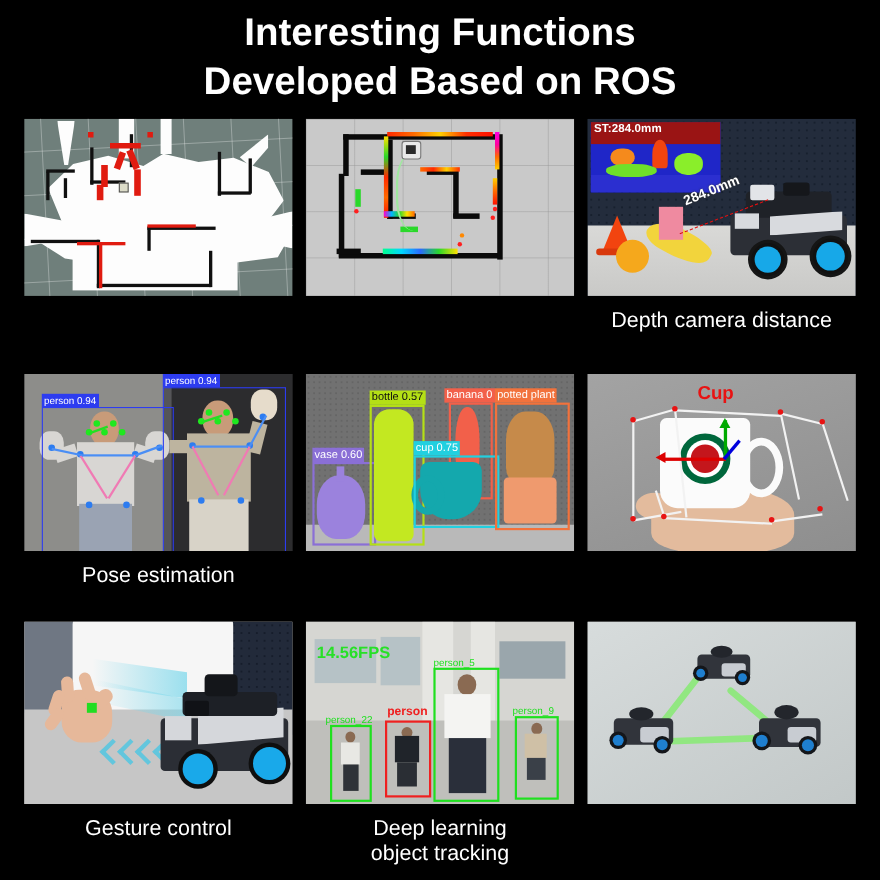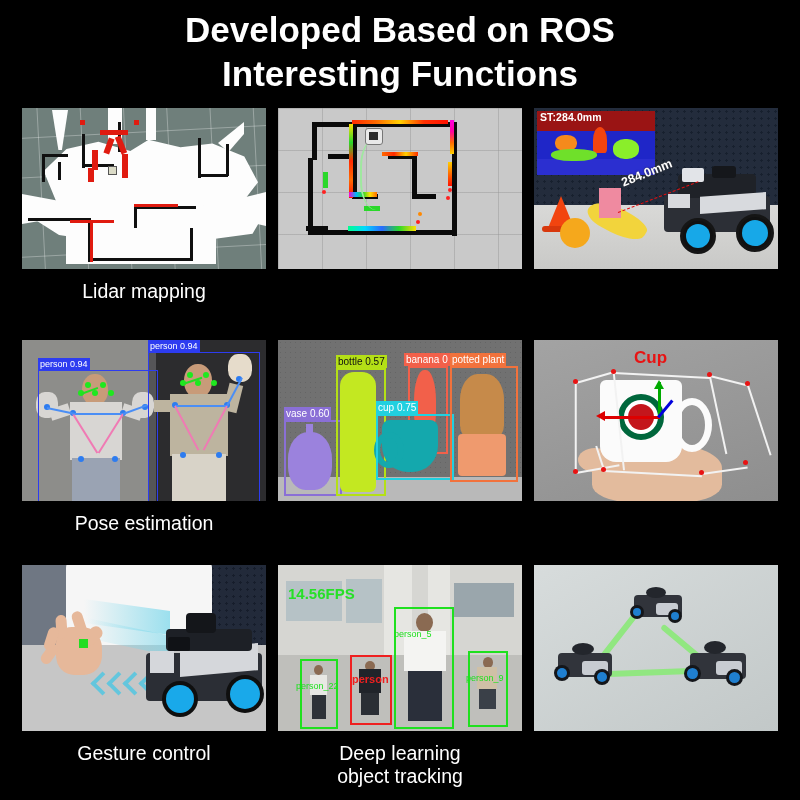--- a/index.html
+++ b/index.html
@@ -246,21 +246,21 @@
 
   
   .trk { width:100%; height:100%; position:relative; background:#c3c3c0; overflow:hidden;}
   .trk .bldg { position:absolute; left:0; top:0; width:100%; height:56%; background:#d6d6d2;}
   .trk .win { position:absolute; background:#b6c2c6; }
   .trk .col { position:absolute; background:#e6e6e2; }
   .trk .ground { position:absolute; left:0; bottom:0; width:100%; height:46%; background:#bfbfbb;}
   .trk .fps { position:absolute; left:10px; top:20px; color:#27e027; font-size:15px; font-weight:bold; }
   .trk .tbox { position:absolute; border:2px solid #1fe01f; }
   .trk .tbox.red { border-color:#ef2020; }
-  .trk .tlabel { position:absolute; color:#1fe01f; font-size:9px; white-space:nowrap;margin-top:32px; }
+  .trk .tlabel { position:absolute; color:#1fe01f; font-size:9px; white-space:nowrap; }
   .trk .tlabel.red { color:#ef2020; font-size:11px; font-weight:bold;}
   .trk .ped { position:absolute; }
   .trk .ptop { position:absolute; }
   .trk .pbot { position:absolute; }
   .trk .phead { position:absolute; border-radius:50%; background:#8a6a52; }
 
   
   .form { width:100%; height:100%; position:relative; background:#cdd2d2; overflow:hidden;}
   .form .floor { position:absolute; inset:0; background: linear-gradient(150deg,#d7dcdc,#c2c8c8); }
   .form .link { position:absolute; height:6px; background:#8ce87a; transform-origin:left center; border-radius:3px; opacity:.92;}
@@ -270,22 +270,22 @@
   .form .wheel { position:absolute; border-radius:50%; background:#14161a; }
   .form .wheel i { position:absolute; inset:3px; border-radius:50%; background:#1f7fcf; display:block;}
   .form .lid { position:absolute; background:#23262c; border-radius:50%; }
 </style>
 </head>
 <body>
 
 <div class="page">
 
   <div class="title">
+    <span class="tline">Interesting Functions</span>
     <span class="tline">Developed Based on ROS</span>
-    <span class="tline">Interesting Functions</span>
   </div>
 
   <div class="grid">
 
     <div class="cell cell-r1">
       <div class="thumb">
         <div class="lidar">
           <div class="gridlines"></div>
 
           <div class="freeblob" style="left:8px;top:30px;width:228px;height:92px;clip-path:polygon(6% 36%,16% 12%,30% 4%,44% 14%,52% 2%,66% 10%,80% 6%,94% 20%,100% 48%,92% 74%,74% 88%,52% 96%,30% 90%,12% 72%);"></div>
@@ -321,21 +321,20 @@
           <div class="redseg" style="left:100px;top:46px;width:6px;height:24px;"></div>
           <div class="redseg" style="left:66px;top:60px;width:6px;height:14px;"></div>
           <div class="redseg" style="left:58px;top:12px;width:5px;height:5px;"></div>
           <div class="redseg" style="left:112px;top:12px;width:5px;height:5px;"></div>
           <div class="redseg" style="left:48px;top:112px;width:44px;height:3px;"></div>
           <div class="redseg" style="left:68px;top:114px;width:3px;height:40px;"></div>
           <div class="redseg" style="left:112px;top:96px;width:44px;height:3px;"></div>
           <div class="bot" style="left:86px;top:58px;"></div>
         </div>
       </div>
-      <div class="caption">Lidar mapping</div>
     </div>
 
     <div class="cell cell-r1">
       <div class="thumb">
         <div class="teb">
           <div class="gl"></div>
 
           <div class="bk" style="left:34px;top:14px;width:140px;height:5px;"></div>
           <div class="bk" style="left:34px;top:14px;width:5px;height:38px;"></div>
           <div class="bk" style="left:30px;top:50px;width:5px;height:76px;"></div>
@@ -405,21 +404,21 @@
             <div class="wheel" style="left:18px;top:52px;width:30px;height:30px;">
                 <i></i>
               </div>
             <div class="wheel" style="left:74px;top:48px;width:32px;height:32px;">
                 <i></i>
               </div>
           </div>
         </div>
       </div>
       <div class="caption">
-        <br>
+        <span>Depth camera distance</span><br>
       </div>
     </div>
 
     <div class="cell cell-r2">
       <div class="thumb">
         <div class="pose">
           <div class="wallL"></div>
           <div class="wallM"></div>
           <div class="wallR"></div>
 

